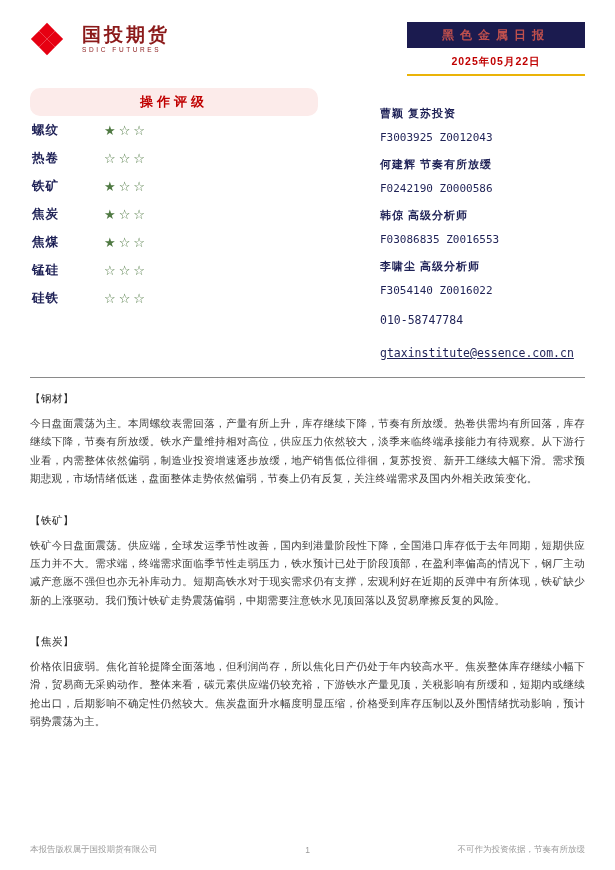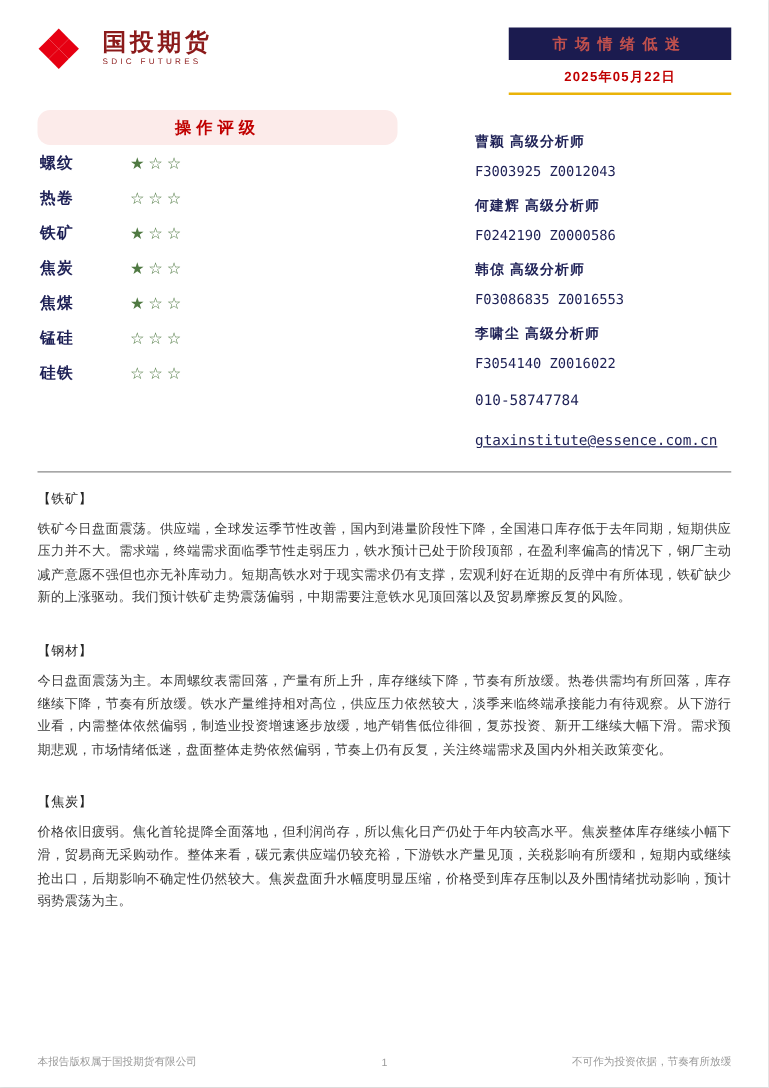--- a/index.html
+++ b/index.html
@@ -96,21 +96,21 @@
             <polygon points="10.5,10.5 20,20 10.5,29.5 1,20"></polygon>
             <polygon points="20,20 29.5,29.5 20,39 10.5,29.5"></polygon>
           </g>
         </svg>
         <div class="brand-text">
           <span class="brand-name">国投期货</span>
           <span class="brand-sub">SDIC FUTURES</span>
         </div>
       </div>
       <div class="report-head">
-        <div class="report-title-box">市场情绪低迷</div>
+        <div class="report-title-box">黑色金属日报</div>
         <div class="report-date">2025年05月22日</div>
       </div>
     </div>
 
     <div class="columns">
 
       <div class="left-col">
         <div class="ratings-title">操作评级</div>
 
         <div class="rating-row">
@@ -138,25 +138,25 @@
           <span class="rating-stars"><span class="star">☆</span><span class="star">☆</span><span class="star">☆</span></span>
         </div>
         <div class="rating-row">
           <span class="rating-name">硅铁</span>
           <span class="rating-stars"><span class="star">☆</span><span class="star">☆</span><span class="star">☆</span></span>
         </div>
       </div>
 
       <div class="right-col">
         <div class="analyst">
-          <div class="analyst-name">曹颖 高级分析师</div>
+          <div class="analyst-name">曹颖 复苏投资</div>
           <div class="analyst-codes">F3003925 Z0012043</div>
         </div>
         <div class="analyst">
-          <div class="analyst-name">何建辉 高级分析师</div>
+          <div class="analyst-name">何建辉 节奏有所放缓</div>
           <div class="analyst-codes">F0242190 Z0000586</div>
         </div>
         <div class="analyst">
           <div class="analyst-name">韩倞 高级分析师</div>
           <div class="analyst-codes">F03086835 Z0016553</div>
         </div>
         <div class="analyst">
           <div class="analyst-name">李啸尘 高级分析师</div>
           <div class="analyst-codes">F3054140 Z0016022</div>
         </div>
@@ -164,26 +164,26 @@
           <div class="contact-phone">010-58747784</div>
           <a class="contact-email" href="#">gtaxinstitute@essence.com.cn</a>
         </div>
       </div>
     </div>
 
     <hr class="divider">
 
     <div class="report-body">
       <section class="report-section">
+        <div class="section-title">【钢材】</div>
+        <p class="section-body">今日盘面震荡为主。本周螺纹表需回落，产量有所上升，库存继续下降，节奏有所放缓。热卷供需均有所回落，库存继续下降，节奏有所放缓。铁水产量维持相对高位，供应压力依然较大，淡季来临终端承接能力有待观察。从下游行业看，内需整体依然偏弱，制造业投资增速逐步放缓，地产销售低位徘徊，复苏投资、新开工继续大幅下滑。需求预期悲观，市场情绪低迷，盘面整体走势依然偏弱，节奏上仍有反复，关注终端需求及国内外相关政策变化。</p>
+      </section>
+      <section class="report-section">
         <div class="section-title">【铁矿】</div>
         <p class="section-body">铁矿今日盘面震荡。供应端，全球发运季节性改善，国内到港量阶段性下降，全国港口库存低于去年同期，短期供应压力并不大。需求端，终端需求面临季节性走弱压力，铁水预计已处于阶段顶部，在盈利率偏高的情况下，钢厂主动减产意愿不强但也亦无补库动力。短期高铁水对于现实需求仍有支撑，宏观利好在近期的反弹中有所体现，铁矿缺少新的上涨驱动。我们预计铁矿走势震荡偏弱，中期需要注意铁水见顶回落以及贸易摩擦反复的风险。</p>
-      </section>
-      <section class="report-section">
-        <div class="section-title">【钢材】</div>
-        <p class="section-body">今日盘面震荡为主。本周螺纹表需回落，产量有所上升，库存继续下降，节奏有所放缓。热卷供需均有所回落，库存继续下降，节奏有所放缓。铁水产量维持相对高位，供应压力依然较大，淡季来临终端承接能力有待观察。从下游行业看，内需整体依然偏弱，制造业投资增速逐步放缓，地产销售低位徘徊，复苏投资、新开工继续大幅下滑。需求预期悲观，市场情绪低迷，盘面整体走势依然偏弱，节奏上仍有反复，关注终端需求及国内外相关政策变化。</p>
       </section>
       <section class="report-section">
         <div class="section-title">【焦炭】</div>
         <p class="section-body">价格依旧疲弱。焦化首轮提降全面落地，但利润尚存，所以焦化日产仍处于年内较高水平。焦炭整体库存继续小幅下滑，贸易商无采购动作。整体来看，碳元素供应端仍较充裕，下游铁水产量见顶，关税影响有所缓和，短期内或继续抢出口，后期影响不确定性仍然较大。焦炭盘面升水幅度明显压缩，价格受到库存压制以及外围情绪扰动影响，预计弱势震荡为主。</p>
       </section>
     </div>
   </div>
 
   <div class="footer">
     <span class="footer-left">本报告版权属于国投期货有限公司</span>

